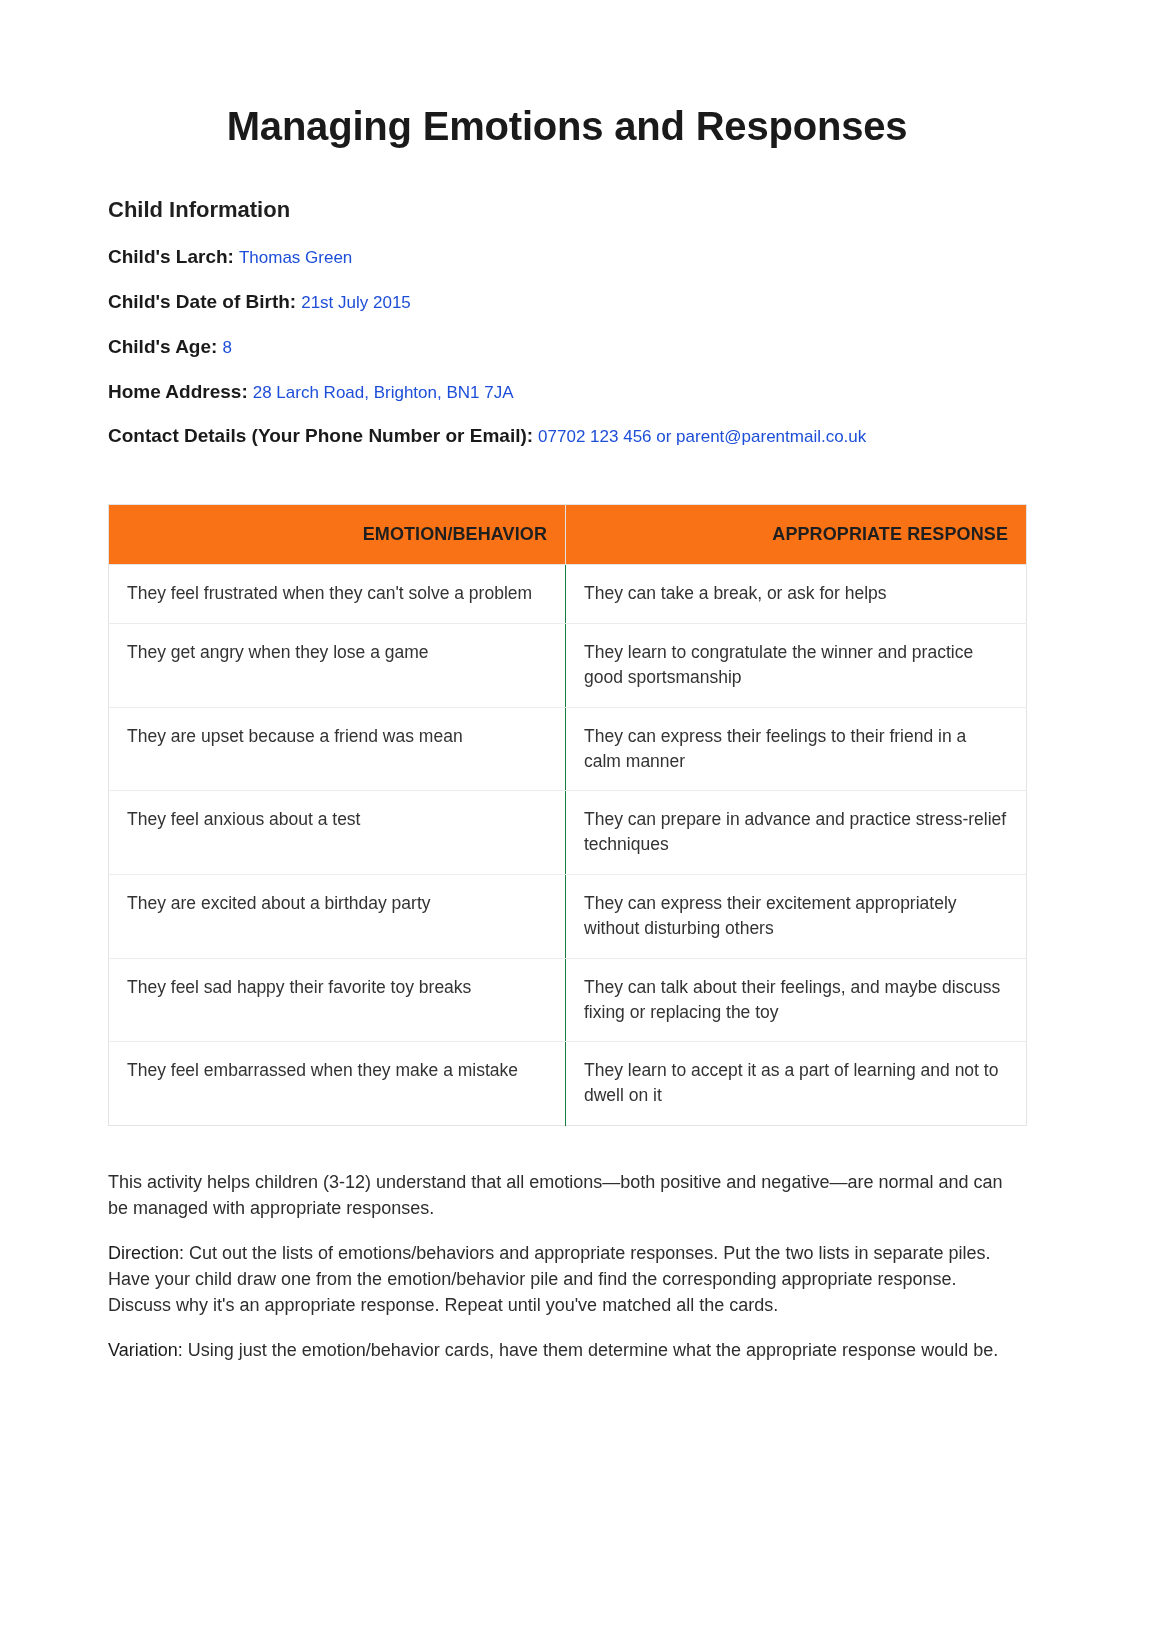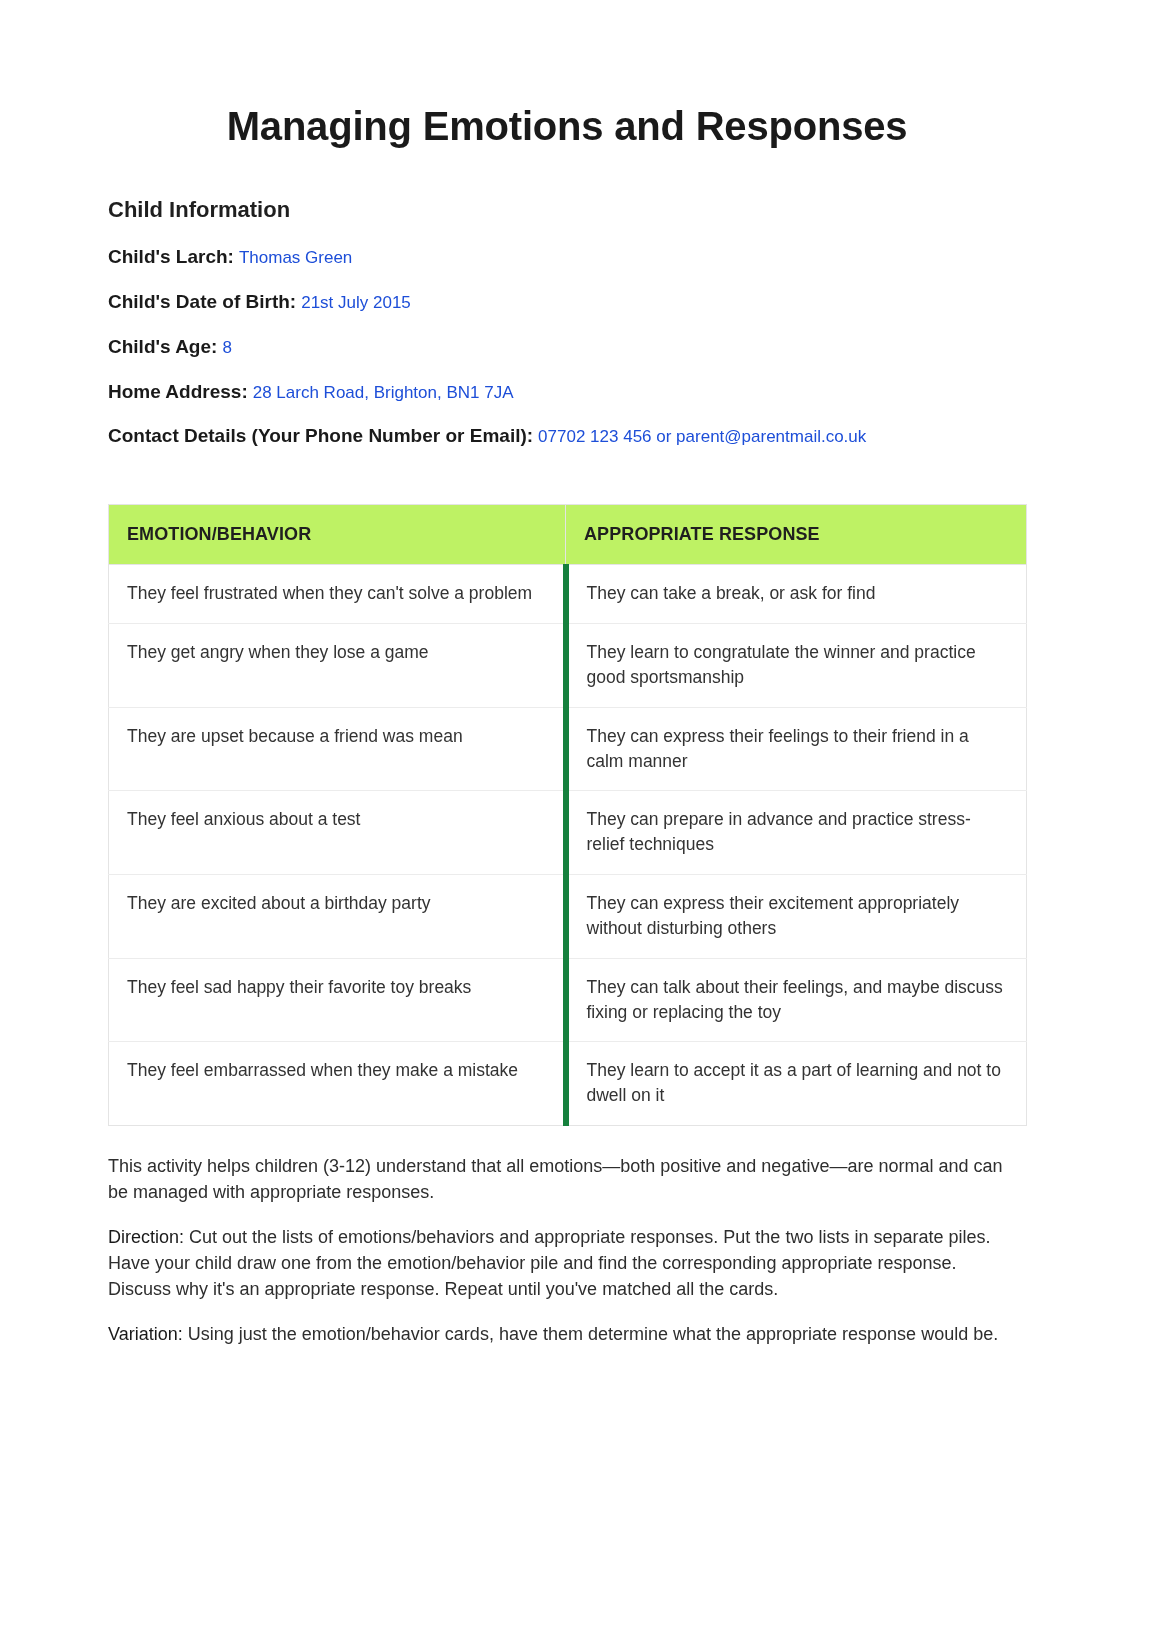--- a/index.html
+++ b/index.html
@@ -83,46 +83,46 @@
   }
   table.matrix {
     width: 918px;
     border-collapse: collapse;
     table-layout: fixed;
     border: 1px solid #e4e4e4;
   }
   table.matrix col.c1 { width: 457px; }
   table.matrix col.c2 { width: 461px; }
   table.matrix th {
-    background: #bef264;
-    text-align: left;
+    background: #f97316;
+    text-align: right;
     font-size: 18px;
     font-weight: bold;
     color: #1f1f1f;
     padding: 19px 18px 19px 18px;
     border-right: 1px solid #e4e4e4;
     border-bottom: 1px solid #e4e4e4;
     letter-spacing: 0.1px;
   }
   table.matrix th:last-child { border-right: none; }
   table.matrix td {
     vertical-align: top;
     font-size: 17.5px;
     line-height: 1.42;
     color: #333333;
     padding: 16px 18px 17px 18px;
-    border-right: 6px solid #15803d;
+    border-right: 1px solid #15803d;
     border-bottom: 1px solid #ececec;
   }
   table.matrix td:last-child { border-right: none; }
   table.matrix tr:last-child td { border-bottom: none; }
 
   
   .notes {
-    margin-top: 28px;
+    margin-top: 44px;
     width: 912px;
   }
   .note-p {
     margin: 0 0 19px 0;
     font-size: 18px;
     line-height: 1.44;
     color: #2e2e2e;
   }
   .note-p:last-child { margin-bottom: 0; }
   .note-lead {
@@ -166,21 +166,21 @@
           </colgroup>
         <thead>
           <tr>
             <th>EMOTION/BEHAVIOR</th>
             <th>APPROPRIATE RESPONSE</th>
           </tr>
         </thead>
         <tbody>
           <tr>
             <td>They feel frustrated when they can't solve a problem</td>
-            <td>They can take a break, or ask for find</td>
+            <td>They can take a break, or ask for helps</td>
           </tr>
           <tr>
             <td>They get angry when they lose a game</td>
             <td>They learn to congratulate the winner and practice good sportsmanship</td>
           </tr>
           <tr>
             <td>They are upset because a friend was mean</td>
             <td>They can express their feelings to their friend in a calm manner</td>
           </tr>
           <tr>

